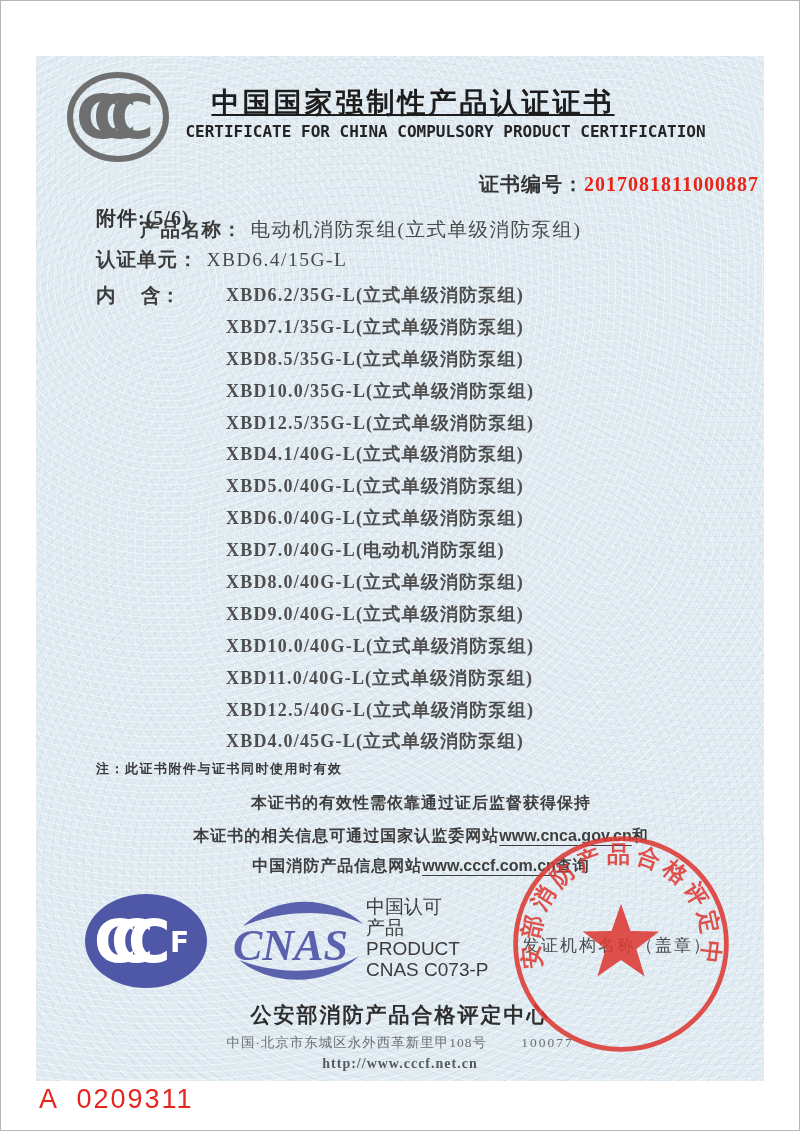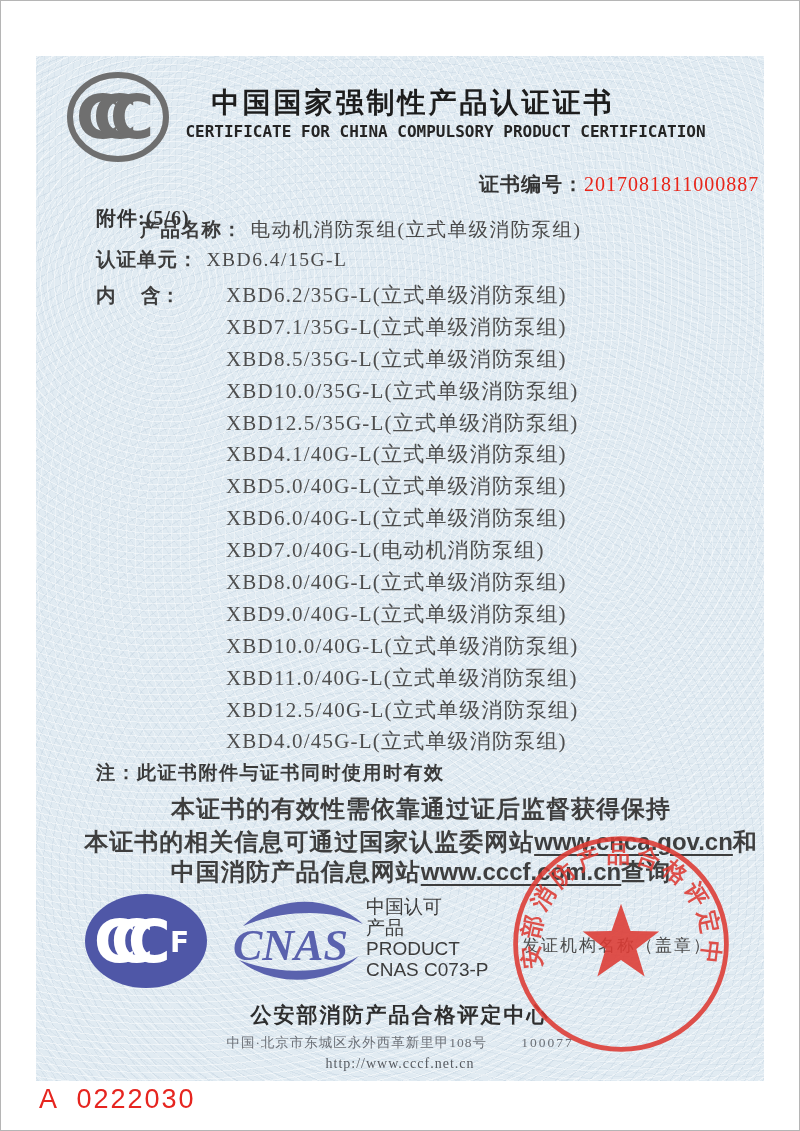--- a/index.html
+++ b/index.html
@@ -15,61 +15,61 @@
       repeating-radial-gradient(circle at 18% 22%, rgba(255,255,255,.45) 0 1px, transparent 1px 7px),
       repeating-radial-gradient(circle at 78% 48%, rgba(255,255,255,.35) 0 1px, transparent 1px 9px),
       repeating-radial-gradient(circle at 45% 80%, rgba(186,204,219,.30) 0 1px, transparent 1px 8px),
       repeating-radial-gradient(circle at 95% 10%, rgba(186,204,219,.22) 0 1px, transparent 1px 6px);
   }
   
   .ccc-logo { position:absolute; left:30px; top:16px; width:104px; height:90px; }
   .title-cn {
     position:absolute; left:0; top:28px; width:100%; padding-left:26px;
     text-align:center; font-family:"Liberation Sans","DejaVu Sans",sans-serif;
-    font-weight:bold; font-size:28px; letter-spacing:3px; color:#1d1d1d;
+    font-weight:bold; font-size:28px; letter-spacing:3px; color:#1d1d1d;text-decoration:underline;
   }
   .title-en {
     position:absolute; left:0; top:66px; width:100%; padding-left:91px;
     text-align:center; font-family:"DejaVu Sans Mono","Liberation Sans",sans-serif;
     font-weight:bold; font-size:16px; letter-spacing:0px; color:#242424;
   }
   
   .attachment {
     position:absolute; left:60px; top:115px; font-size:20px; font-weight:bold;
     color:#333; letter-spacing:1px;margin-top:34px;
   }
   .certno { position:absolute; left:443px; top:115px; font-size:20px; }
   .certno .lbl { font-weight:bold; color:#333; letter-spacing:1px; }
-  .certno .val { color:#e8251a; font-family:"Liberation Serif",serif; letter-spacing:1px; }
+  .certno .val { color:#e8251a; font-family:"Liberation Serif",serif; letter-spacing:1px;font-weight:bold; }
   
   .field-row { position:absolute; left:60px; font-size:19.5px; color:#3c3c3c; }
   .field-row .lbl { font-weight:bold; letter-spacing:1px; margin-right:8px; }
   .field-row .val { color:#4a4a4a; letter-spacing:1.5px; }
   .row-product { top:160px;margin-left:44px; }
   .row-unit { top:190px; }
   
   .models-label {
     position:absolute; left:60px; top:226px; width:84px; display:flex;
     justify-content:space-between; font-size:19.5px; font-weight:bold;
     color:#3c3c3c;
   }
   .models-list { position:absolute; left:190px; top:224px; }
   .model-line {
-    height:31.9px; line-height:31.9px; font-size:21px; color:#4e4e4e;
-    letter-spacing:1.2px; white-space:pre;
+    height:31.9px; line-height:31.9px; font-size:18px; color:#4e4e4e;
+    letter-spacing:1.2px; white-space:pre;font-weight:bold;
   }
   
   .note {
-    position:absolute; left:60px; top:704px; font-size:19px; font-weight:bold;
+    position:absolute; left:60px; top:704px; font-size:13px; font-weight:bold;
     color:#3a3a3a; letter-spacing:1.5px;
   }
   .stmt {
     position:absolute; left:0; width:100%; padding-left:42px; text-align:center;
     font-family:"Liberation Sans","DejaVu Sans",sans-serif; font-weight:bold;
-    font-size:24px; color:#3e3e3e; letter-spacing:1px;
+    font-size:16px; color:#3e3e3e; letter-spacing:1px;
   }
   .stmt1 { top:737px; }
   .stmt2 { top:770px; }
   .stmt3 { top:800px; }
   .stmt .url { text-decoration:underline; text-underline-offset:4px; letter-spacing:0; font-weight:bold; }
   
   .cccf-logo { position:absolute; left:46px; top:836px; width:128px; height:98px; }
   .cnas-logo { position:absolute; left:195px; top:838px; width:140px; height:95px; }
   .accred {
     position:absolute; left:330px; top:840px;
@@ -86,21 +86,21 @@
     position:absolute; left:0; top:945px; width:100%; text-align:center;
     font-weight:bold; font-size:21px; color:#2e2e2e; letter-spacing:2px;
   }
   .address-line {
     position:absolute; left:0; top:978px; width:100%; text-align:center;
     font-size:13.5px; color:#6b6f76; letter-spacing:1px;
   }
   .address-line .postcode { margin-left:34px; letter-spacing:2px; }
   .website {
     position:absolute; left:0; top:1000px; width:100%; text-align:center;
-    font-size:14px; font-weight:normal; color:#565a60; letter-spacing:1px;
+    font-size:14px; font-weight:bold; color:#565a60; letter-spacing:1px;
   }
   
   .serial {
     position:absolute; left:38px; top:1083px; color:#e6251f;
     font-family:"Liberation Sans","DejaVu Sans",sans-serif;
     font-size:27px; letter-spacing:2px; white-space:pre;
   }
 </style>
 </head>
 <body>
@@ -202,14 +202,14 @@
       </svg>
     </div>
 
     <div class="center-name">公安部消防产品合格评定中心</div>
     <div class="address-line">
       <span>中国·北京市东城区永外西革新里甲108号</span><span class="postcode">100077</span>
     </div>
     <div class="website">http://www.cccf.net.cn</div>
   </div>
 
-  <div class="serial">A  0222030</div>
+  <div class="serial">A  0209311</div>
 </div>
 
 </body></html>

